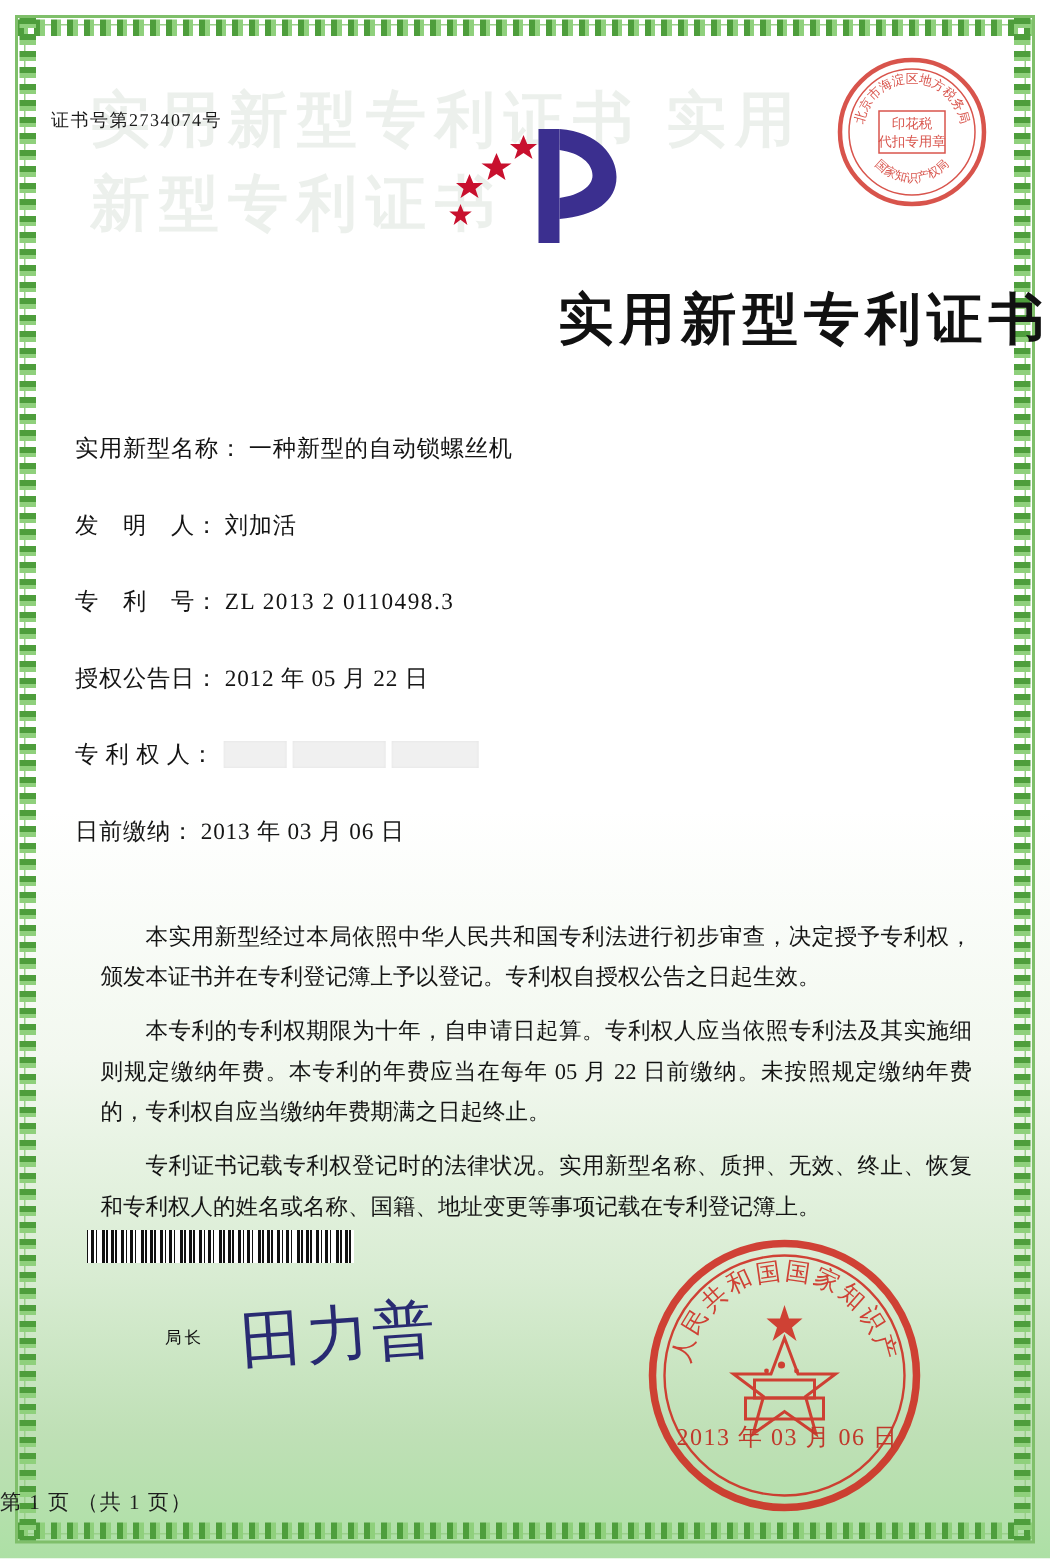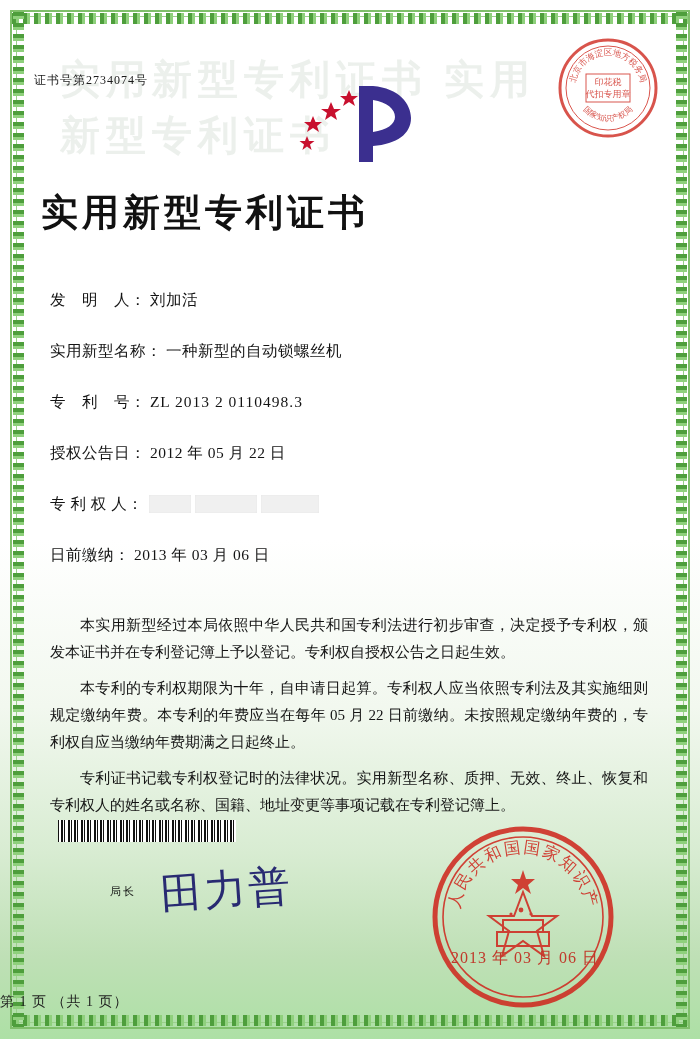--- a/index.html
+++ b/index.html
@@ -97,21 +97,21 @@
     width: 130px;
     height: 92px;
   }
   .logo svg { display: block; }
 
   .doc-title {
     position: absolute;
     left: 0;
     right: 0;
     top: 188px;
-    text-align: left;
+    text-align: right;
     font-size: 37px;
     font-weight: bold;
     letter-spacing: 4px;
     color: #111;
     padding-left: 41px;
   }
 
   .fields {
     position: absolute;
     left: 50px;
@@ -153,21 +153,21 @@
     position: absolute;
     left: 50px;
     top: 612px;
     width: 598px;
     font-size: 15px;
     line-height: 27px;
     color: #141414;
     text-align: justify;
   }
   .paragraphs p {
-    margin: 0 0 9px 0;
+    margin: 0 0 9px 17px;
     text-indent: 2em;
   }
 
   
   .barcode {
     position: absolute;
     left: 58px;
     top: 820px;
     width: 178px;
     height: 22px;
@@ -264,26 +264,26 @@
       </g>
       <path d="M72 8 L86 8 L86 84 L72 84 Z" fill="#3b2f8f"></path>
       <path d="M86 8 C112 10 124 26 124 40 C124 56 110 66 86 68 L86 54 C100 52 108 46 108 39 C108 31 100 24 86 22 Z" fill="#3b2f8f"></path>
     </svg>
   </div>
 
   <div class="doc-title">实用新型专利证书</div>
 
   <div class="fields">
     <div class="field-row">
+      <span class="field-label">实用新型名称：</span>
+      <span class="field-value">一种新型的自动锁螺丝机</span>
+    </div>
+    <div class="field-row">
       <span class="field-label">发　明　人：</span>
       <span class="field-value">刘加活</span>
-    </div>
-    <div class="field-row">
-      <span class="field-label">实用新型名称：</span>
-      <span class="field-value">一种新型的自动锁螺丝机</span>
     </div>
     <div class="field-row">
       <span class="field-label">专　利　号：</span>
       <span class="field-value mono">ZL 2013 2 0110498.3</span>
     </div>
     <div class="field-row">
       <span class="field-label">授权公告日：</span>
       <span class="field-value">2012 年 05 月 22 日</span>
     </div>
     <div class="field-row">

